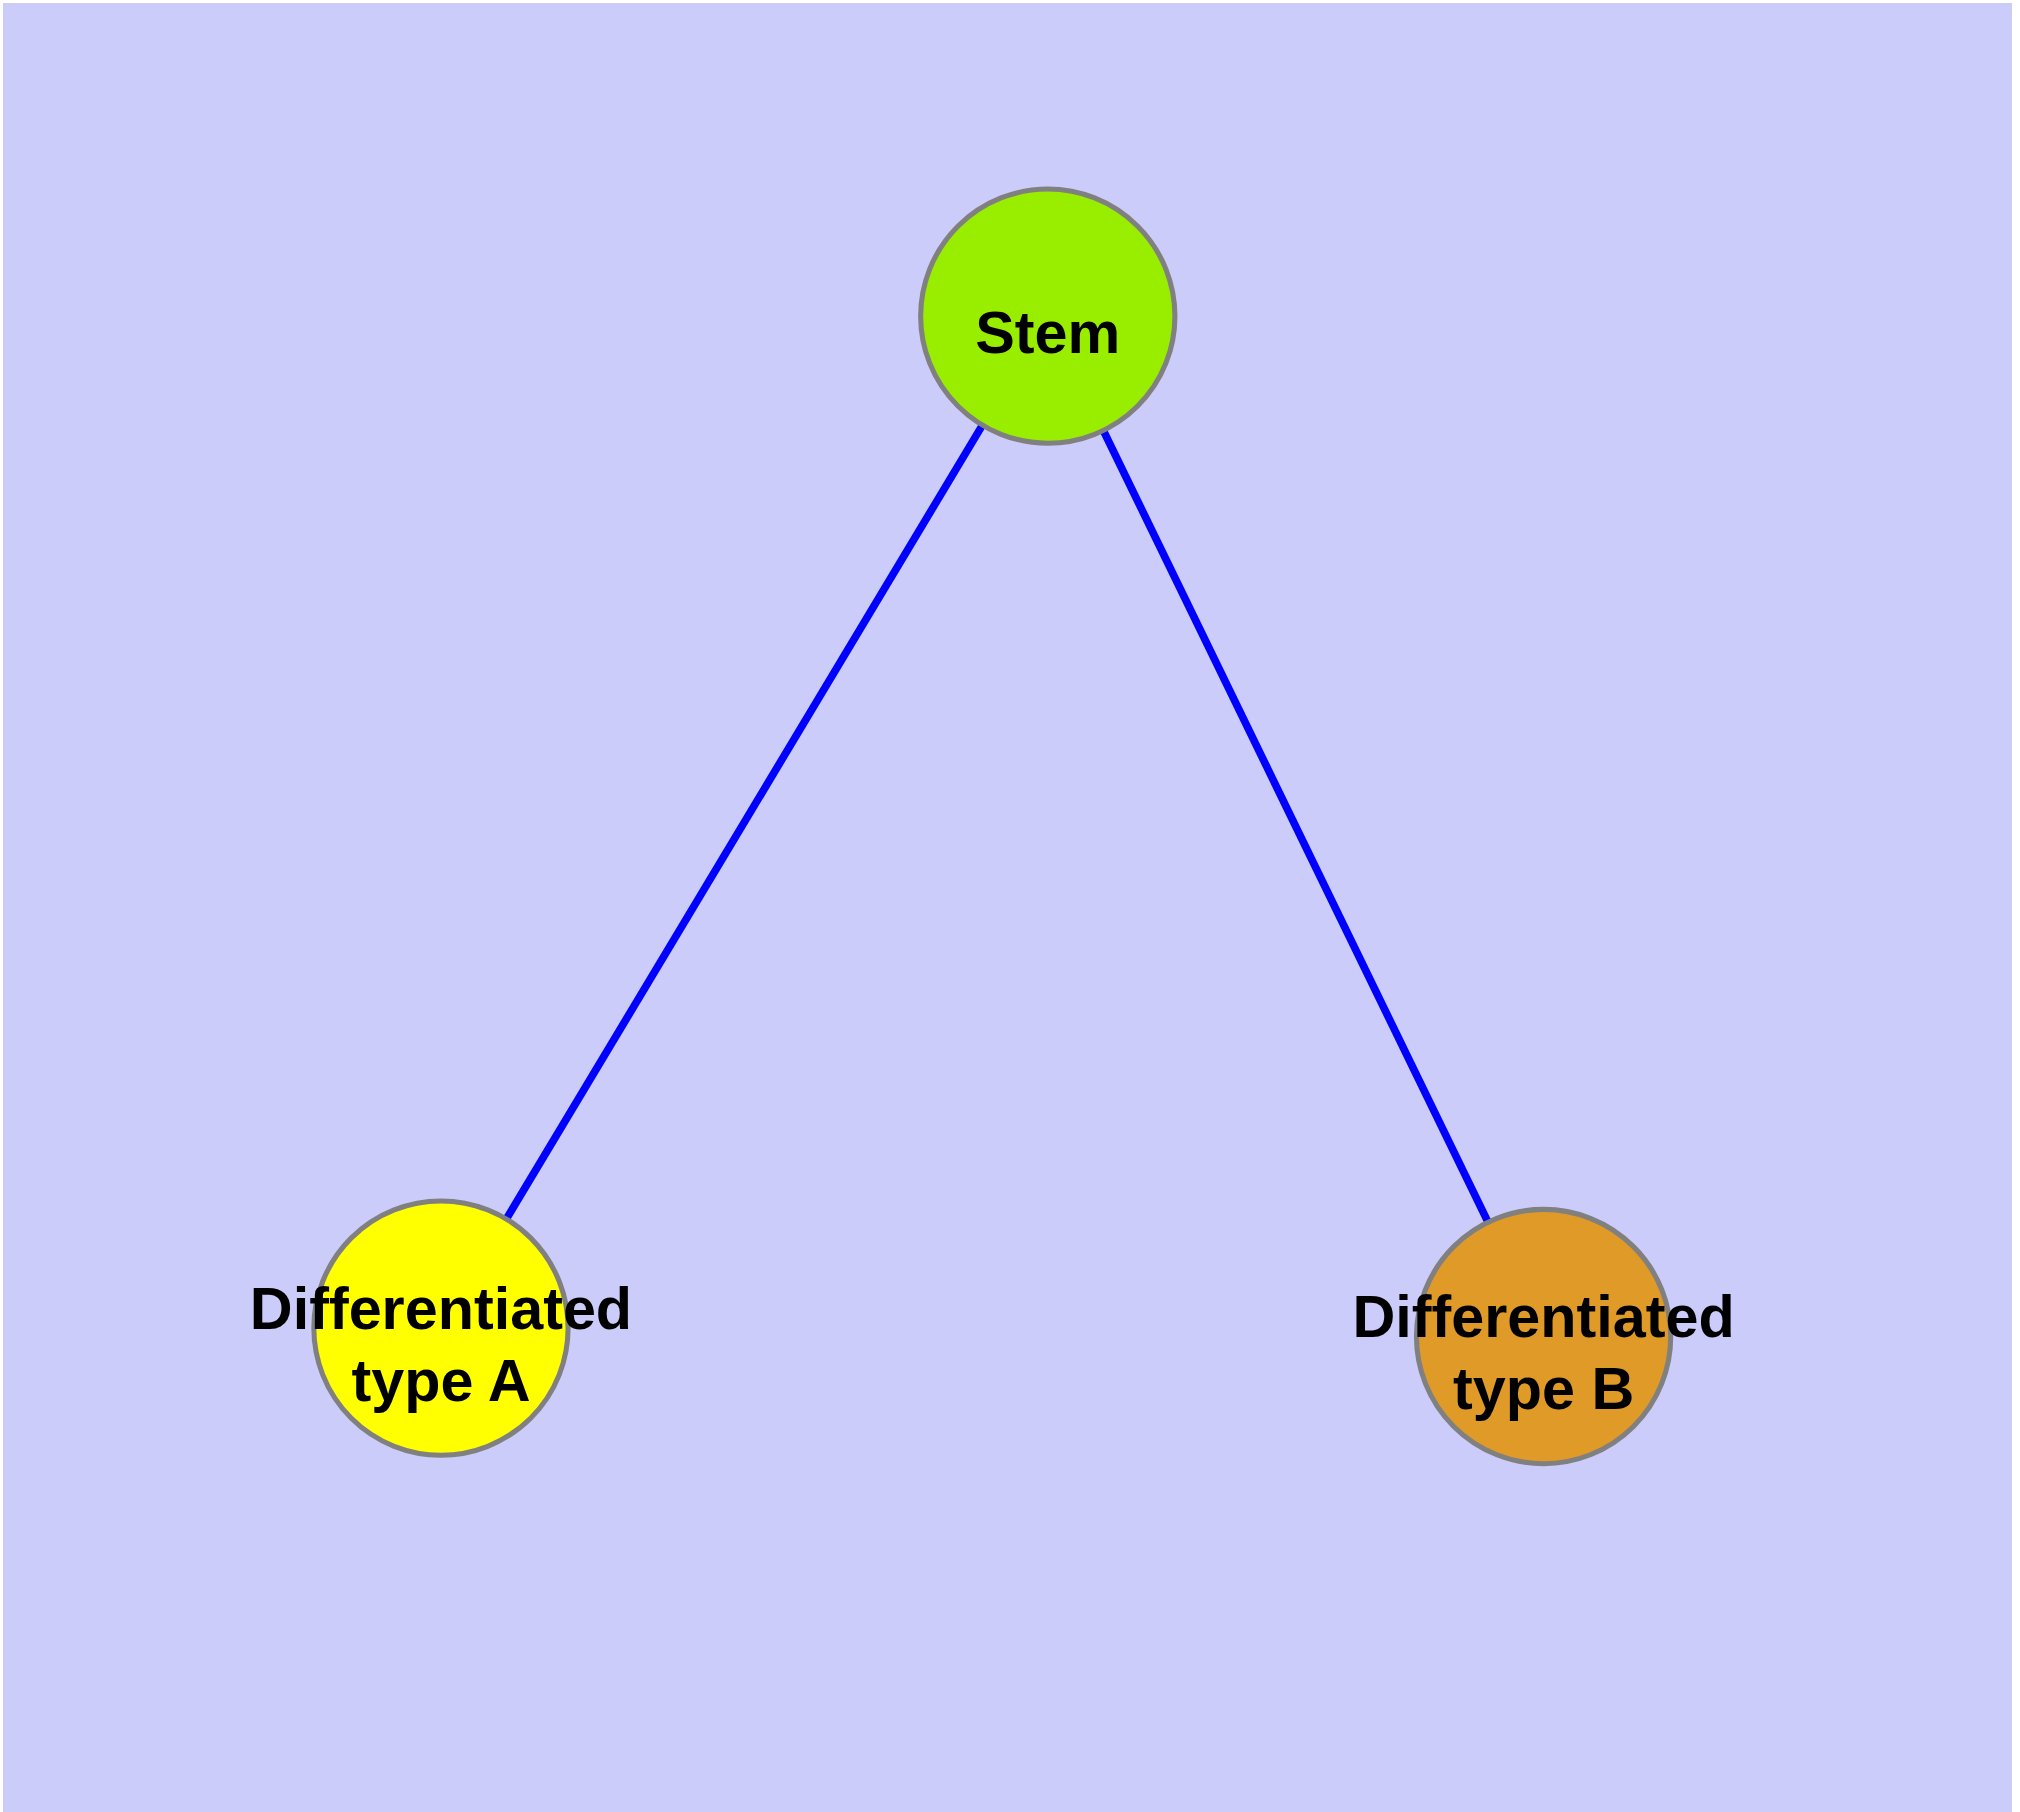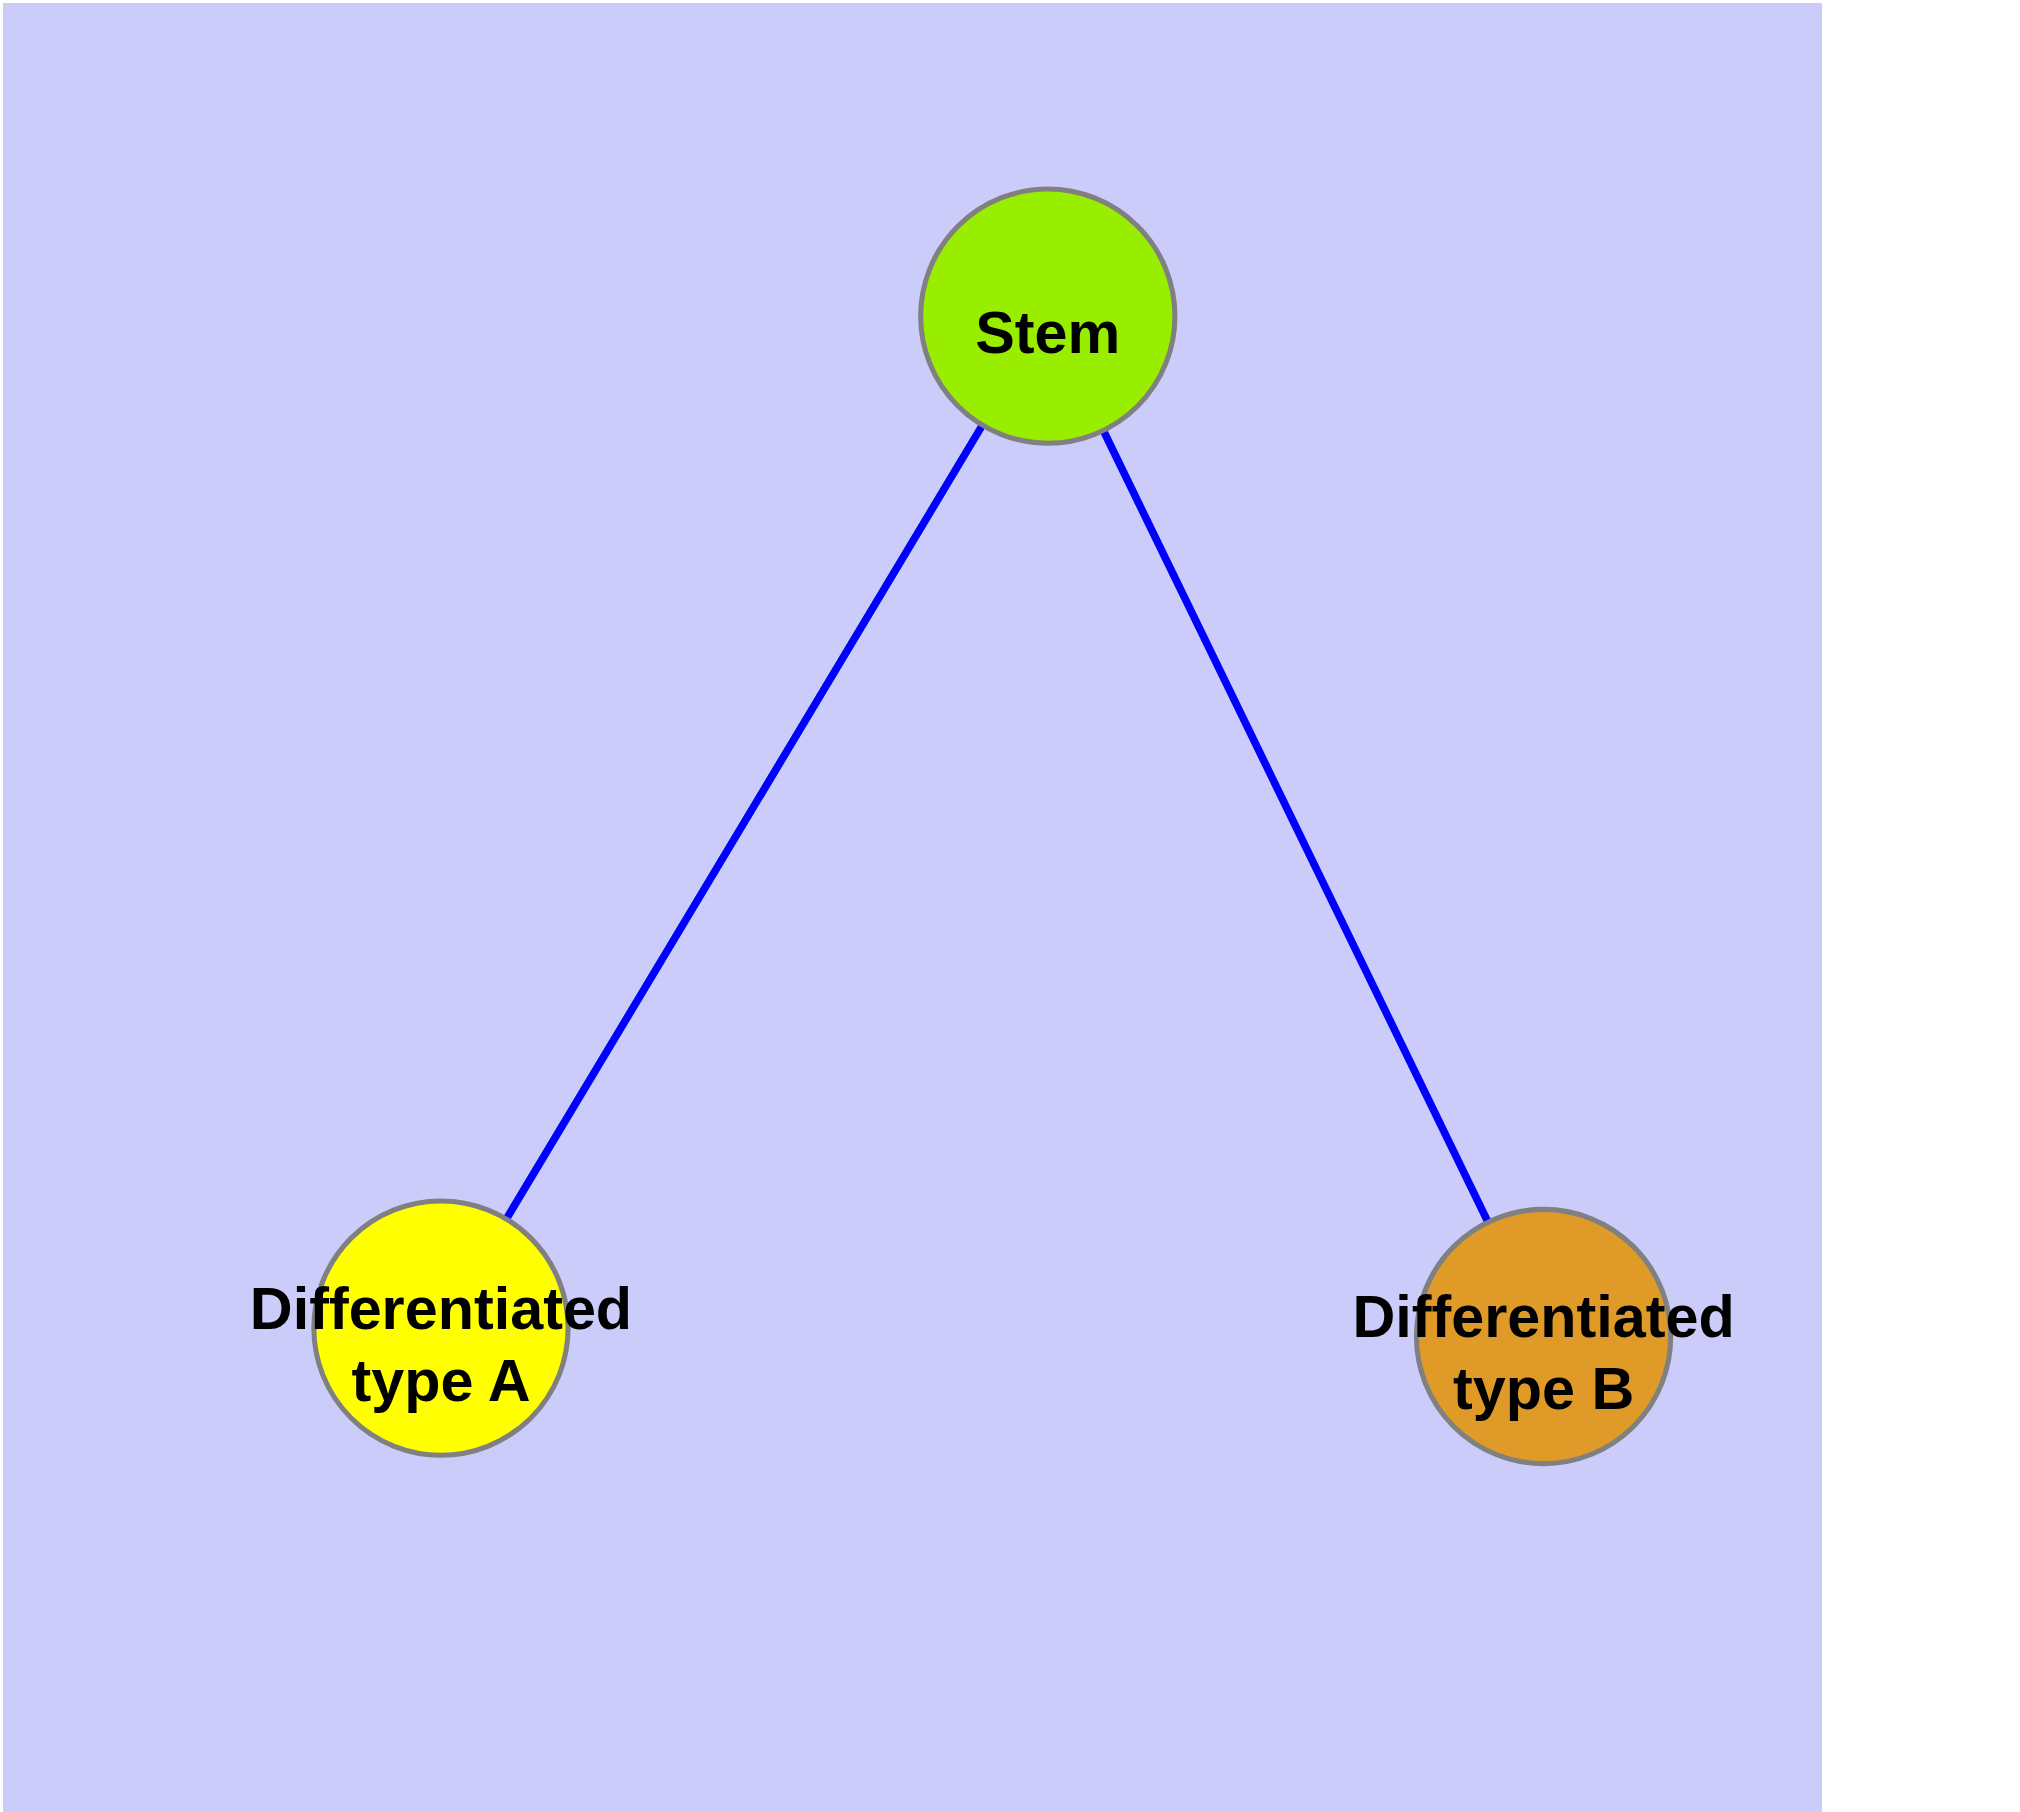--- a/index.html
+++ b/index.html
@@ -33,21 +33,21 @@
   .node-label {
     font-weight: bold;
     fill: #000000;
     text-anchor: middle;
     dominant-baseline: middle;
   }
 </style>
 </head>
 <body>
 
-<div id="canvas" style="width: 1822px; height: 1812px; background: rgb(255, 255, 255);">
+<div id="canvas" style="width: 2012px; height: 1812px; background: rgb(255, 255, 255);">
 
   <div id="plot-background" style="background: rgb(204, 204, 250);"></div>
 
   <svg id="graph-svg" viewBox="0 0 2384 2138" xmlns="http://www.w3.org/2000/svg">
 
     <g>
       <line x1="1158.8573276051927" y1="501.6429480997207" x2="597.1426723948074" y2="1438.3570519002794" stroke="#0000ff" stroke-width="9"></line>
       <line x1="1301.5537273227194" y1="507.9174148659044" x2="1755.4462726772806" y2="1442.0825851340956" stroke="#0000ff" stroke-width="9"></line>
     </g>
 

